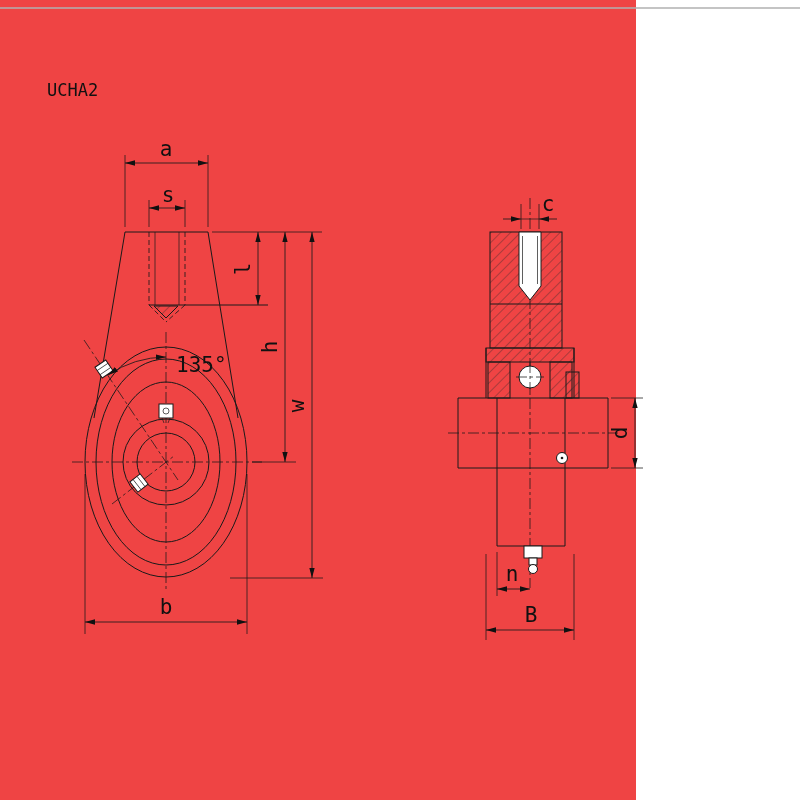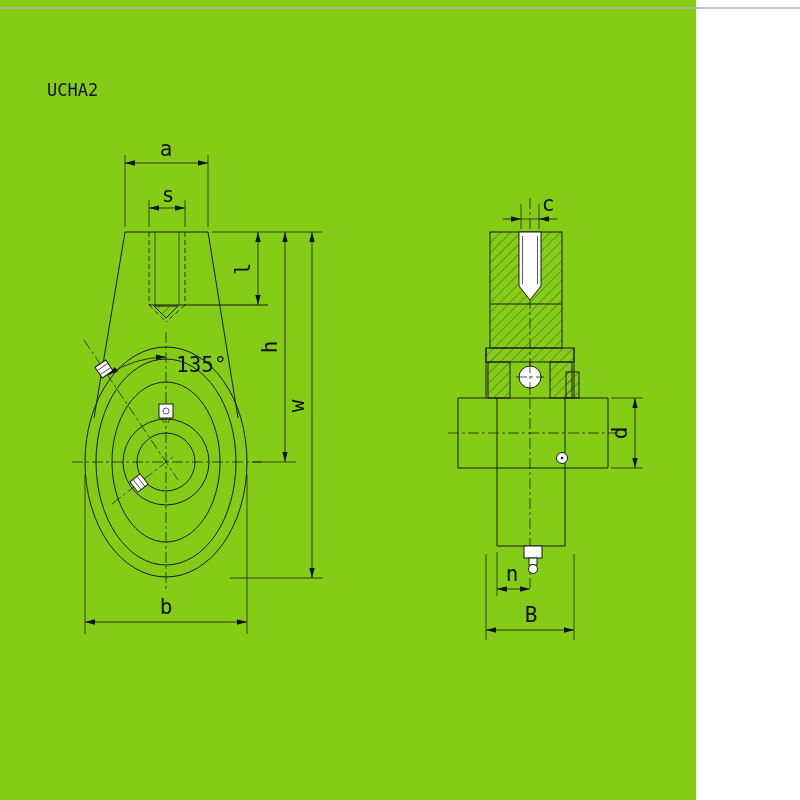--- a/index.html
+++ b/index.html
@@ -1,16 +1,16 @@
 <!DOCTYPE html>
 <html><head>
 <meta charset="utf-8">
 <style>
   html,body{margin:0;padding:0;width:800px;height:800px;background:#ffffff;overflow:hidden}
-  .wrap{position:relative;width:696px;height:800px;background:#84cc16}
+  .wrap{position:relative;width:636px;height:800px;background:#ef4444}
   svg{display:block}
   .s   {stroke:#1a1a1a;stroke-width:1;fill:none}
   .sw  {stroke:#1a1a1a;stroke-width:1;fill:#ffffff}
   .thin{stroke:#1a1a1a;stroke-width:.7;fill:none}
   .cl  {stroke:#1a1a1a;stroke-width:.75;fill:none;stroke-dasharray:11 3 3 3}
   .hid {stroke:#1a1a1a;stroke-width:.85;fill:none;stroke-dasharray:5 3}
   .ext {stroke:#1a1a1a;stroke-width:.75;fill:none}
   .dim {stroke:#1a1a1a;stroke-width:.85;fill:none}
   .hfill{fill:url(#hatch);stroke:#1a1a1a;stroke-width:1}
   .lbl {font-family:"DejaVu Sans Mono","Liberation Mono",monospace;font-size:21px;fill:#111}

